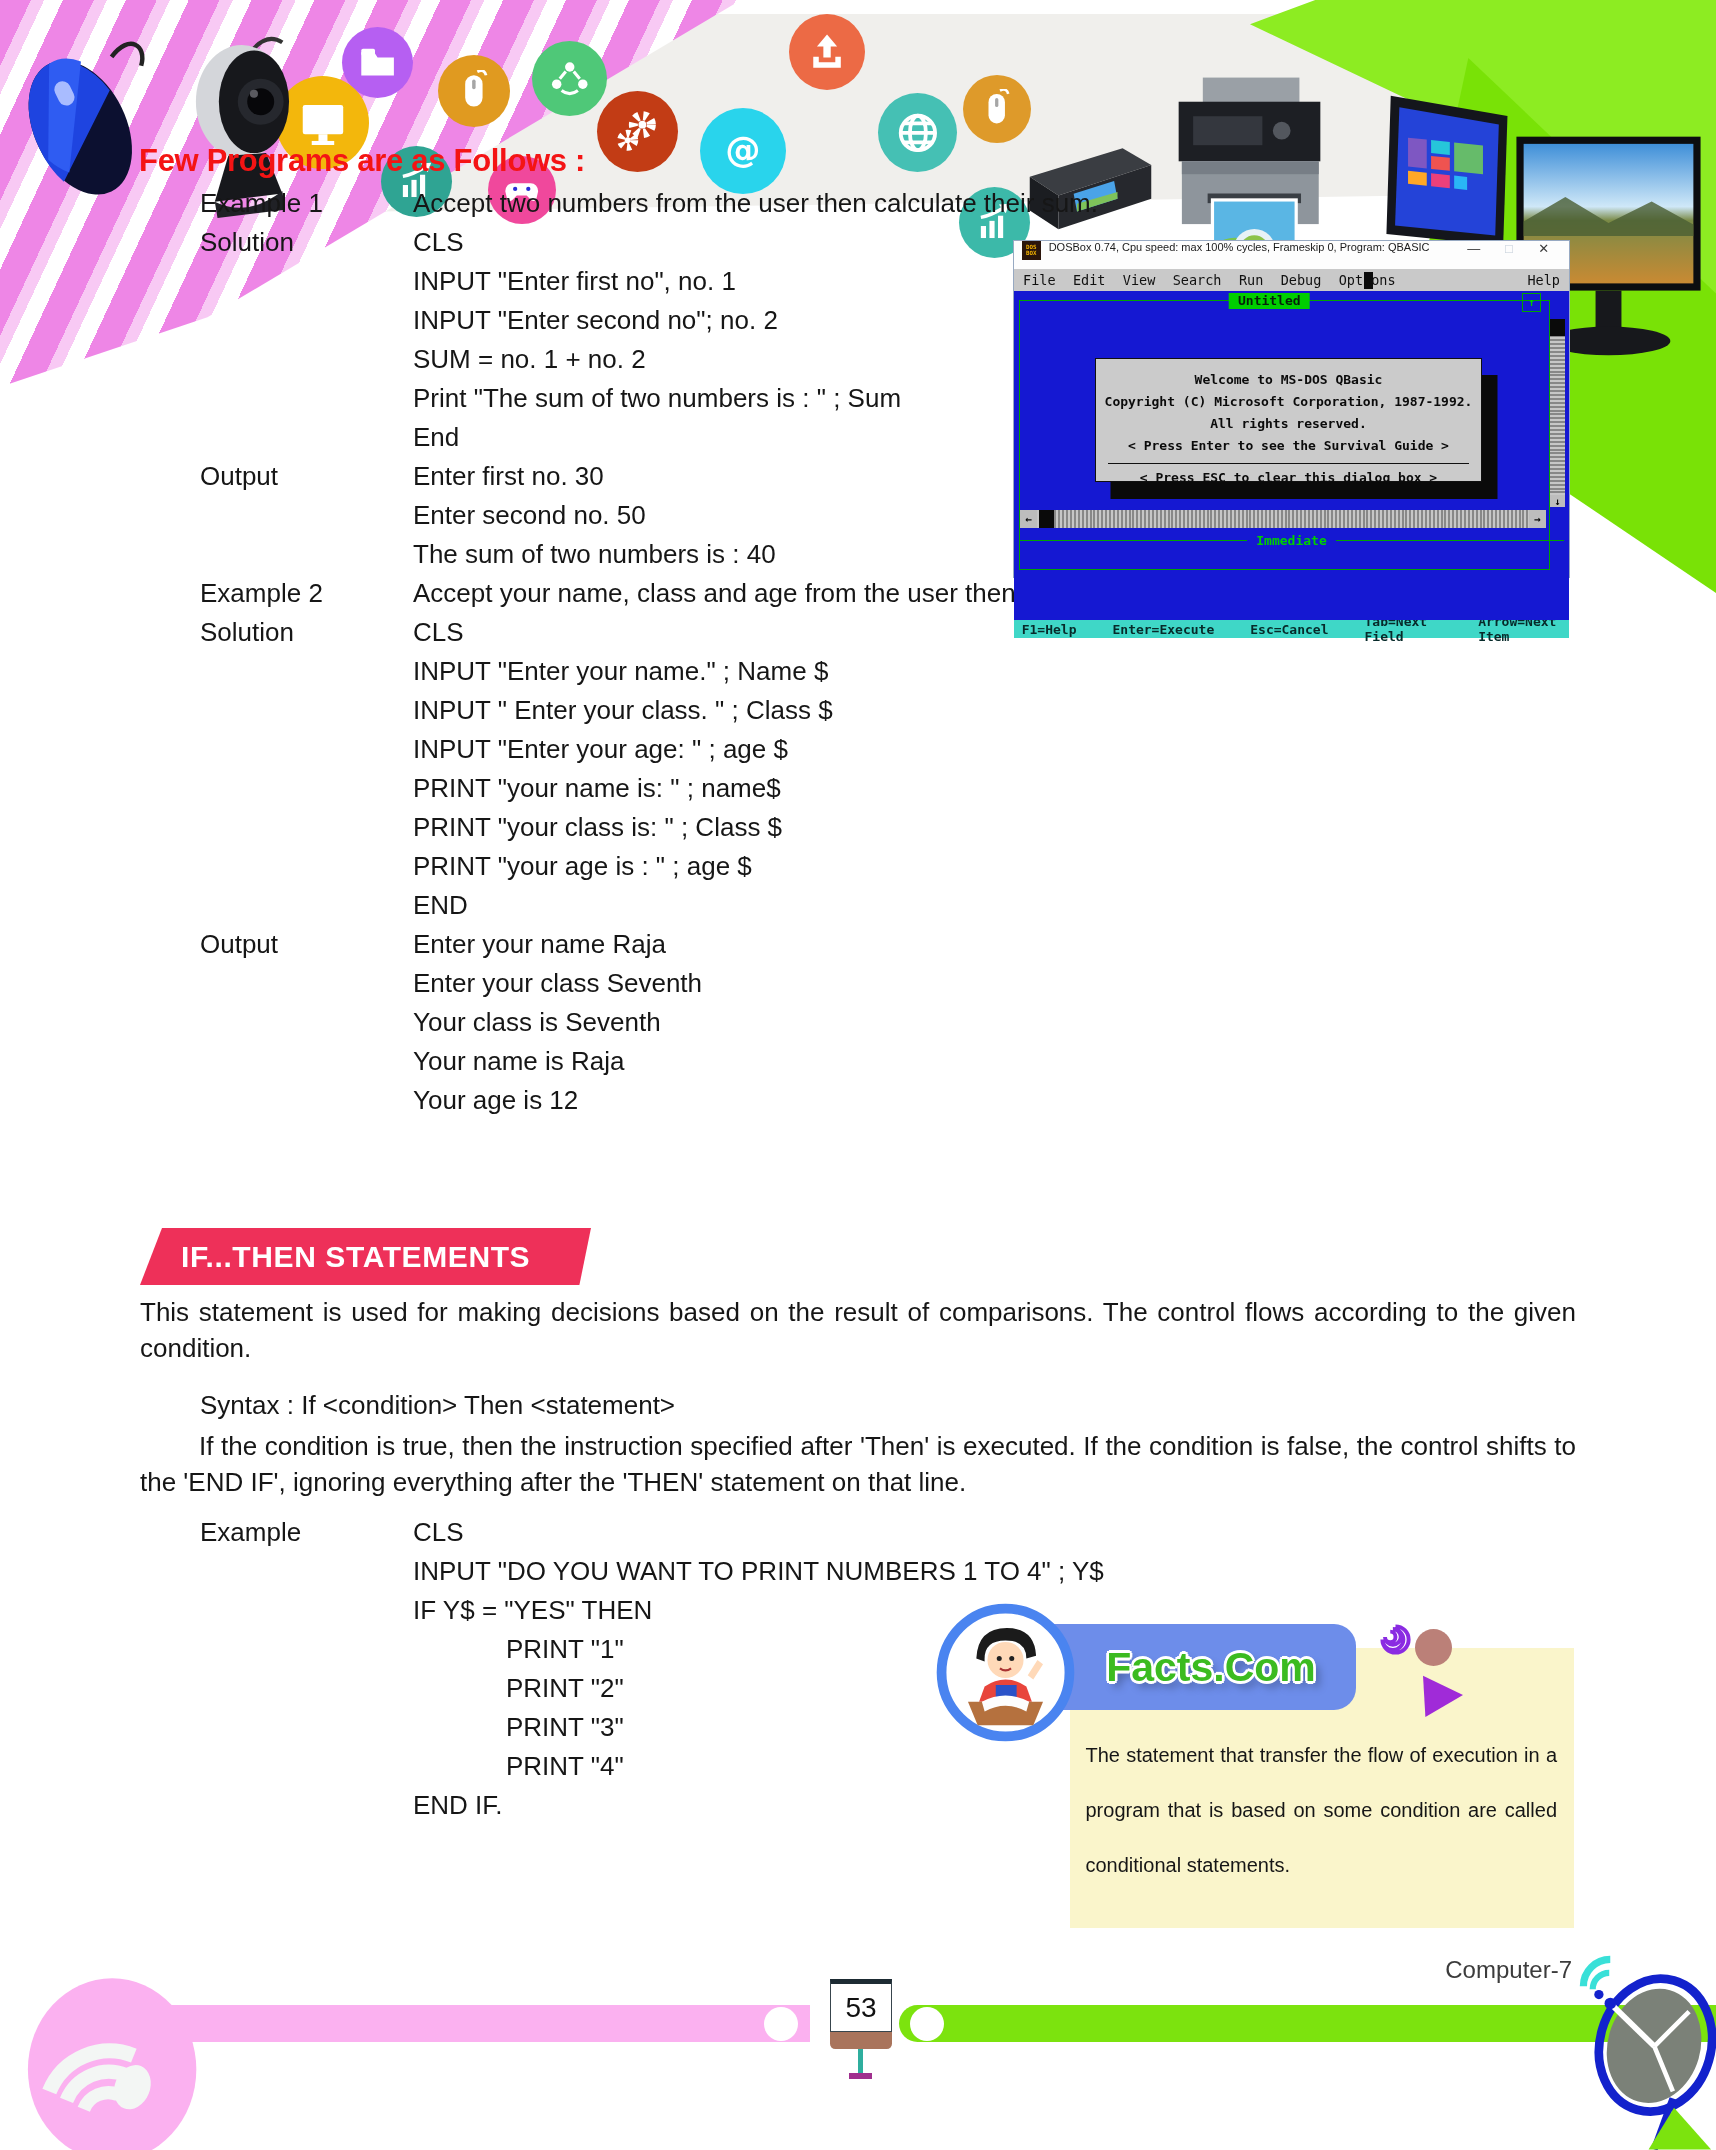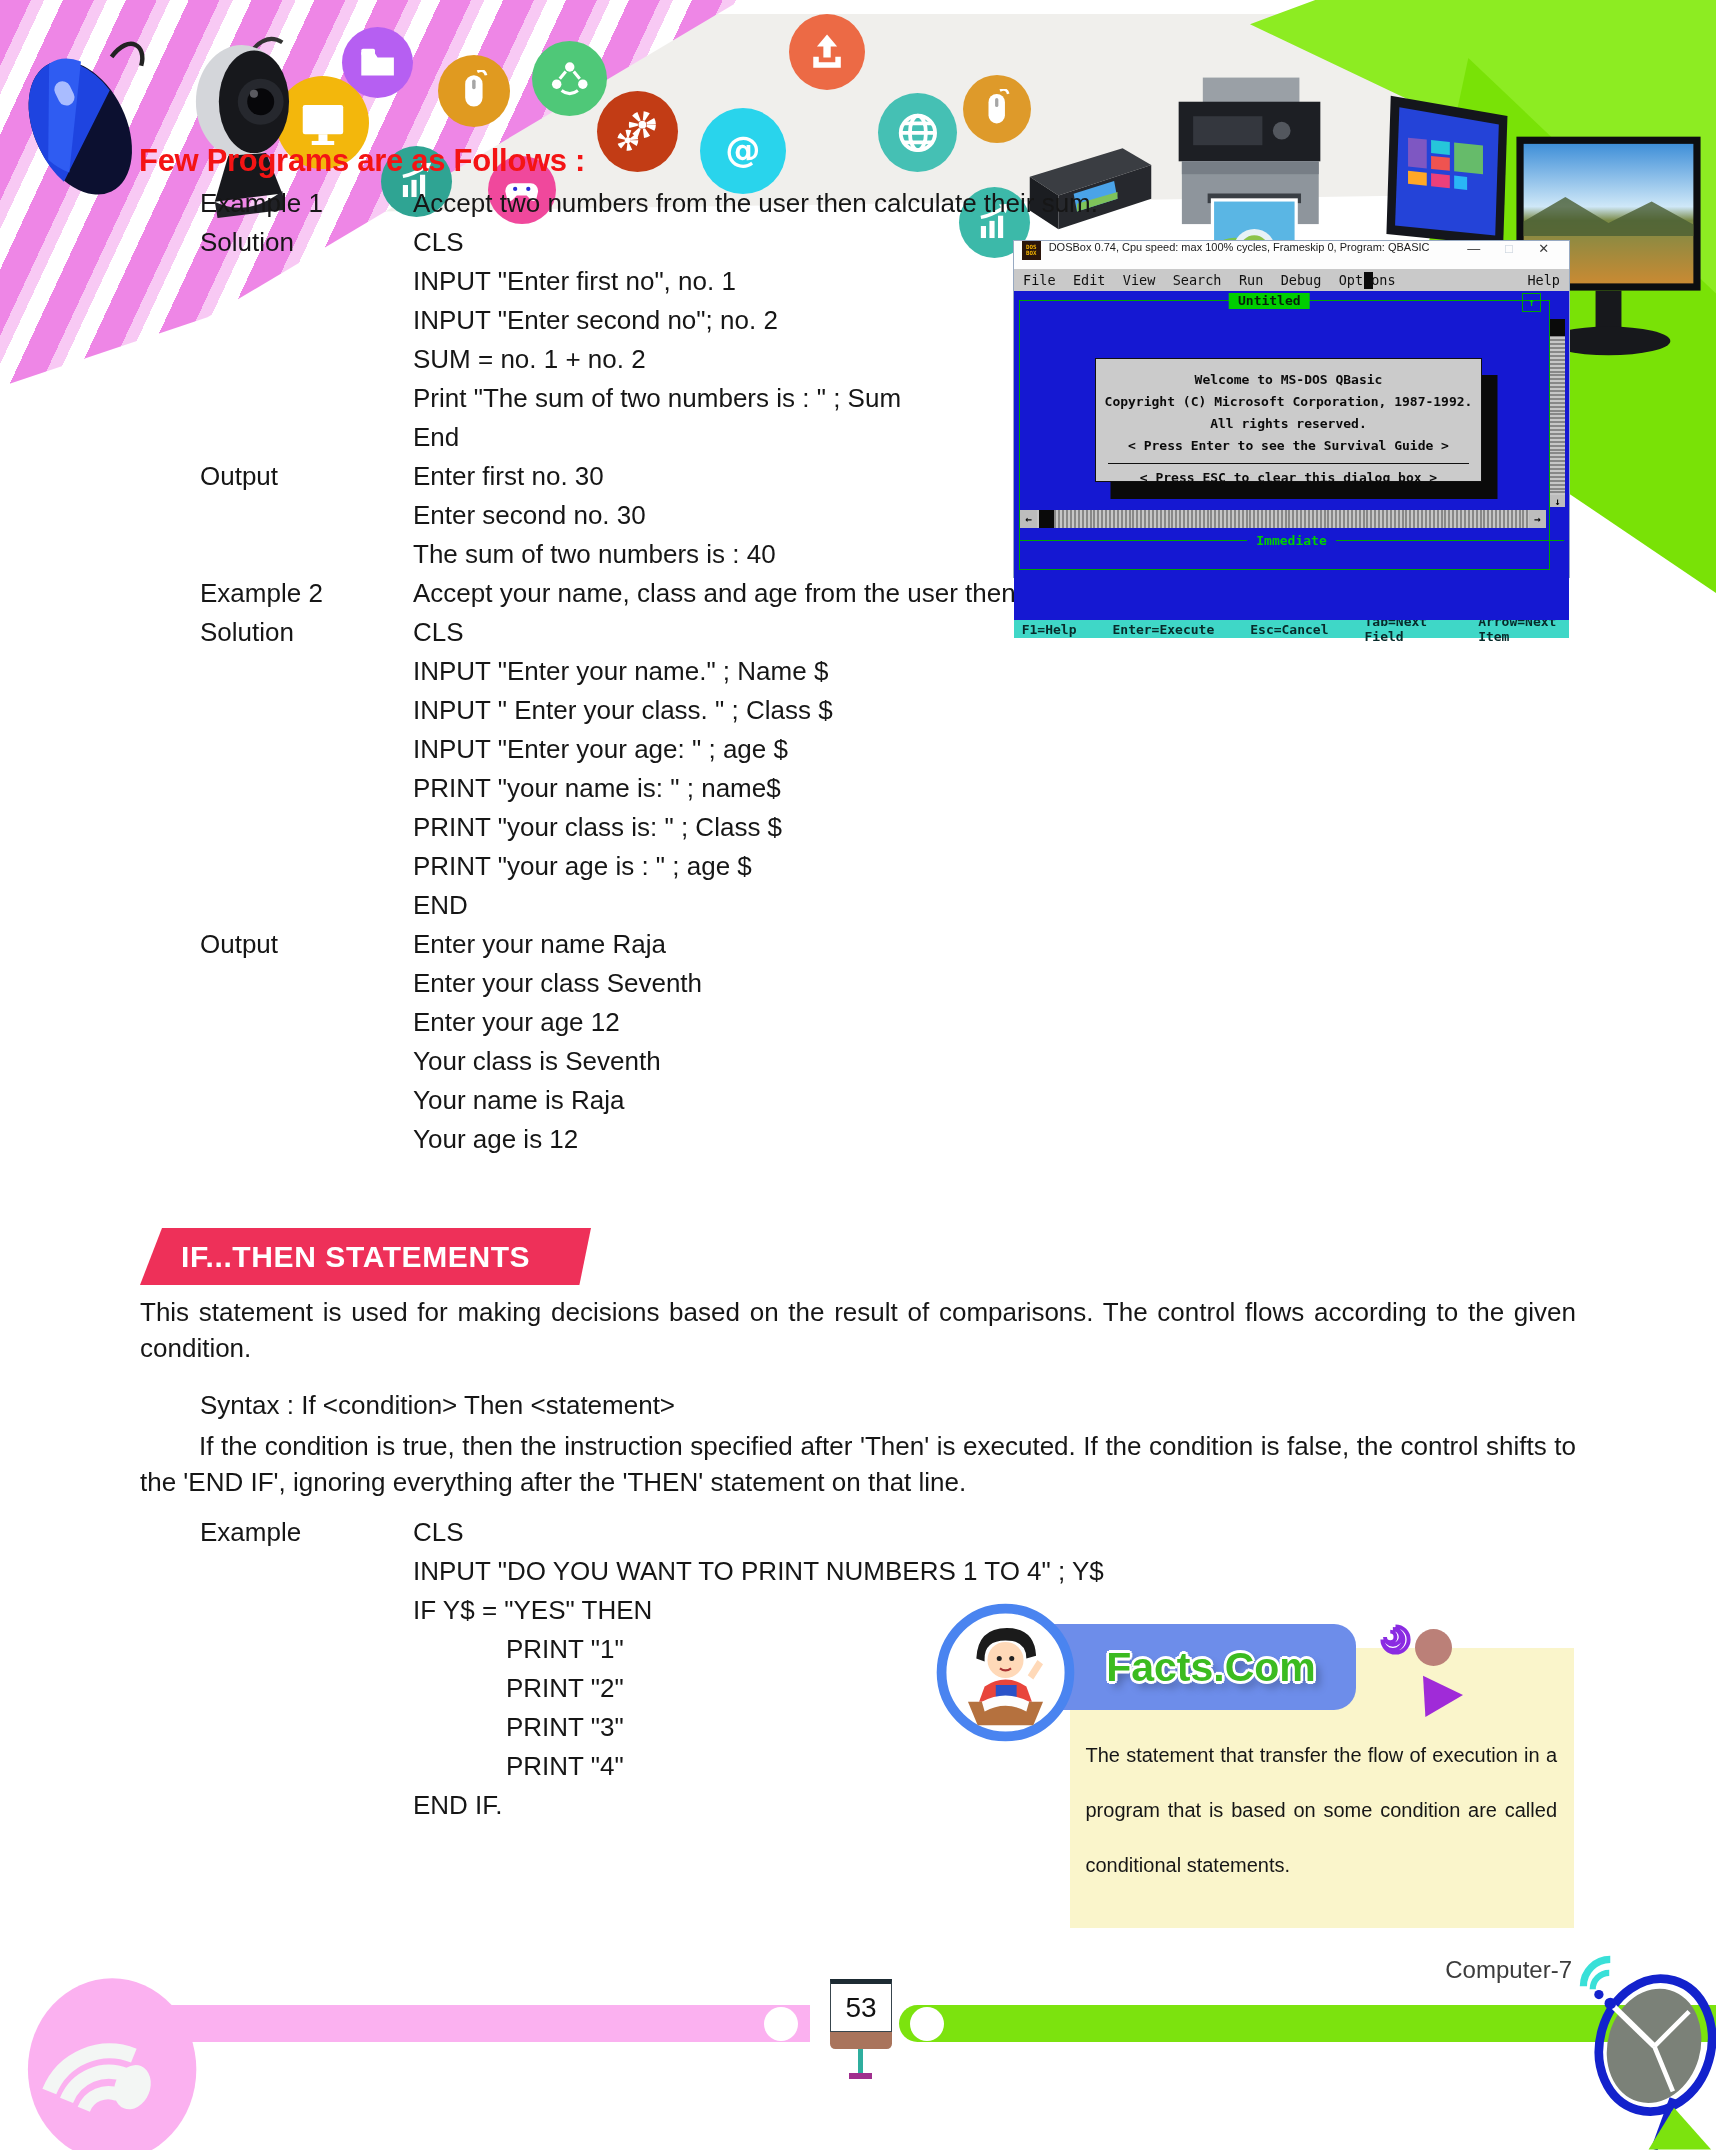--- a/index.html
+++ b/index.html
@@ -329,21 +329,21 @@
     <div class="prog-row">
       <span class="prog-label"></span>
       <span class="prog-text">End</span>
     </div>
     <div class="prog-row">
       <span class="prog-label">Output</span>
       <span class="prog-text">Enter first no. 30</span>
     </div>
     <div class="prog-row">
       <span class="prog-label"></span>
-      <span class="prog-text">Enter second no. 30</span>
+      <span class="prog-text">Enter second no. 50</span>
     </div>
     <div class="prog-row">
       <span class="prog-label"></span>
       <span class="prog-text">The sum of two numbers is : 40</span>
     </div>
     <div class="prog-row">
       <span class="prog-label">Example 2</span>
       <span class="prog-text">Accept your name, class and age from the user then display it.</span>
     </div>
     <div class="prog-row">
@@ -378,24 +378,20 @@
       <span class="prog-label"></span>
       <span class="prog-text">END</span>
     </div>
     <div class="prog-row">
       <span class="prog-label">Output</span>
       <span class="prog-text">Enter your name Raja</span>
     </div>
     <div class="prog-row">
       <span class="prog-label"></span>
       <span class="prog-text">Enter your class Seventh</span>
-    </div>
-    <div class="prog-row">
-      <span class="prog-label"></span>
-      <span class="prog-text">Enter your age 12</span>
     </div>
     <div class="prog-row">
       <span class="prog-label"></span>
       <span class="prog-text">Your class is Seventh</span>
     </div>
     <div class="prog-row">
       <span class="prog-label"></span>
       <span class="prog-text">Your name is Raja</span>
     </div>
     <div class="prog-row">

